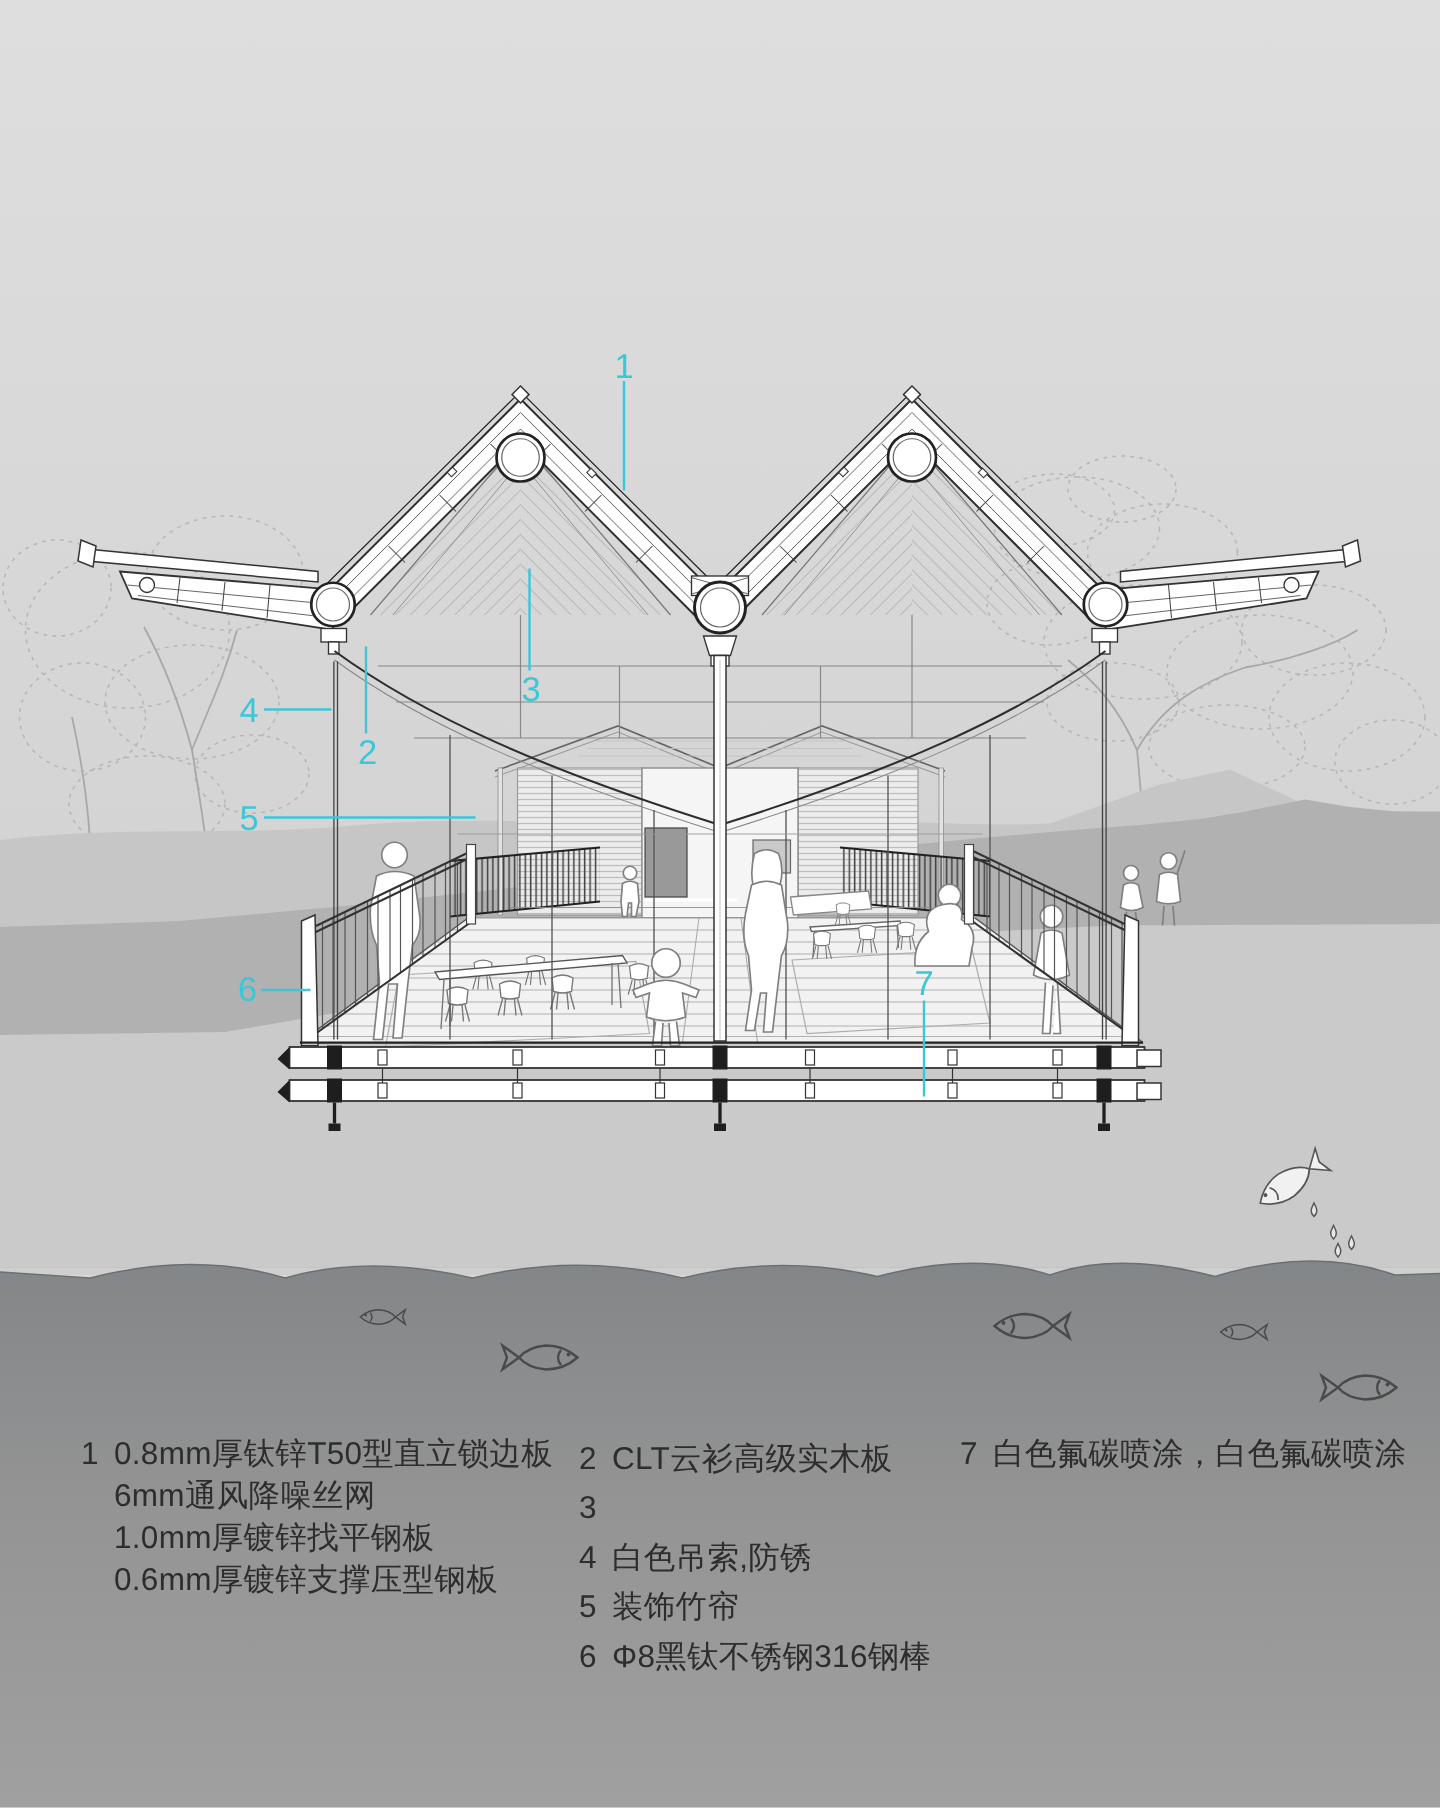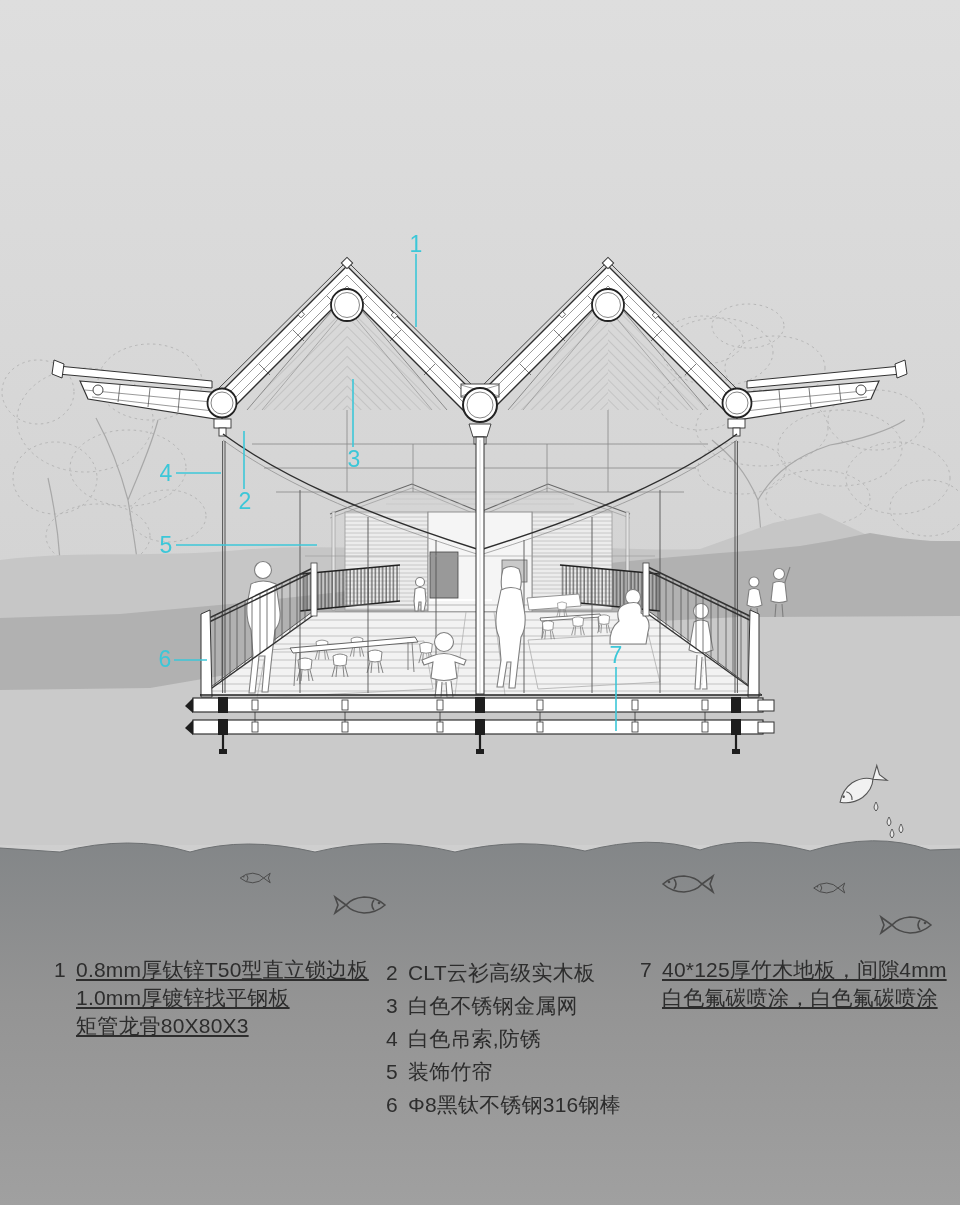--- a/index.html
+++ b/index.html
@@ -9,21 +9,21 @@
   svg{display:block}
   
   .legend{position:absolute;left:0;top:0;width:960px;height:1205px;pointer-events:none;}
   .lg{position:absolute;color:#2d2d2d;font-size:21px;font-weight:500;letter-spacing:0.2px;}
   .lg .row{display:flex;align-items:flex-start;}
   .num{display:inline-block;width:22px;flex:0 0 22px;}
   .g1{left:54px;top:956px;line-height:28px;}
   .g3{left:640px;top:956px;line-height:28px;}
   .g2{left:386px;top:956px;}
   .g2 .row{height:33px;line-height:33px;}
-  .lines div{white-space:nowrap;text-decoration:underline;}
+  .lines div{white-space:nowrap;}
   .txt{white-space:nowrap;}
   
   .co{fill:#3cc7d8;font-size:23px;font-weight:400;font-family:"Liberation Sans","DejaVu Sans",sans-serif;}
   .lead{stroke:#3cc7d8;stroke-width:1.6;fill:none;}
 </style>
 </head>
 <body>
 
 <div id="stage">
 <svg width="960" height="1205" viewBox="0 0 960 1205">
@@ -464,50 +464,49 @@
     <text class="co" x="616" y="663" text-anchor="middle">7</text>
   </g>
 </svg>
 
 <div class="legend">
   <div class="lg g1">
     <div class="row">
       <span class="num">1</span>
       <div class="lines">
         <div>0.8mm厚钛锌T50型直立锁边板</div>
+        <div>6mm通风降噪丝网</div>
         <div>1.0mm厚镀锌找平钢板</div>
-        <div>矩管龙骨80X80X3</div>
+        <div>0.6mm厚镀锌支撑压型钢板</div>
       </div>
     </div>
   </div>
   <div class="lg g2">
     <div class="row">
       <span class="num">2</span>
       <span class="txt">CLT云衫高级实木板</span>
     </div>
     <div class="row">
       <span class="num">3</span>
-      <span class="txt">白色不锈钢金属网</span>
     </div>
     <div class="row">
       <span class="num">4</span>
       <span class="txt">白色吊索,防锈</span>
     </div>
     <div class="row">
       <span class="num">5</span>
       <span class="txt">装饰竹帘</span>
     </div>
     <div class="row">
       <span class="num">6</span>
       <span class="txt">Φ8黑钛不锈钢316钢棒</span>
     </div>
   </div>
   <div class="lg g3">
     <div class="row">
       <span class="num">7</span>
       <div class="lines">
-        <div>40*125厚竹木地板，间隙4mm</div>
         <div>白色氟碳喷涂，白色氟碳喷涂</div>
       </div>
     </div>
   </div>
 </div>
 </div>
 
 </body></html>

